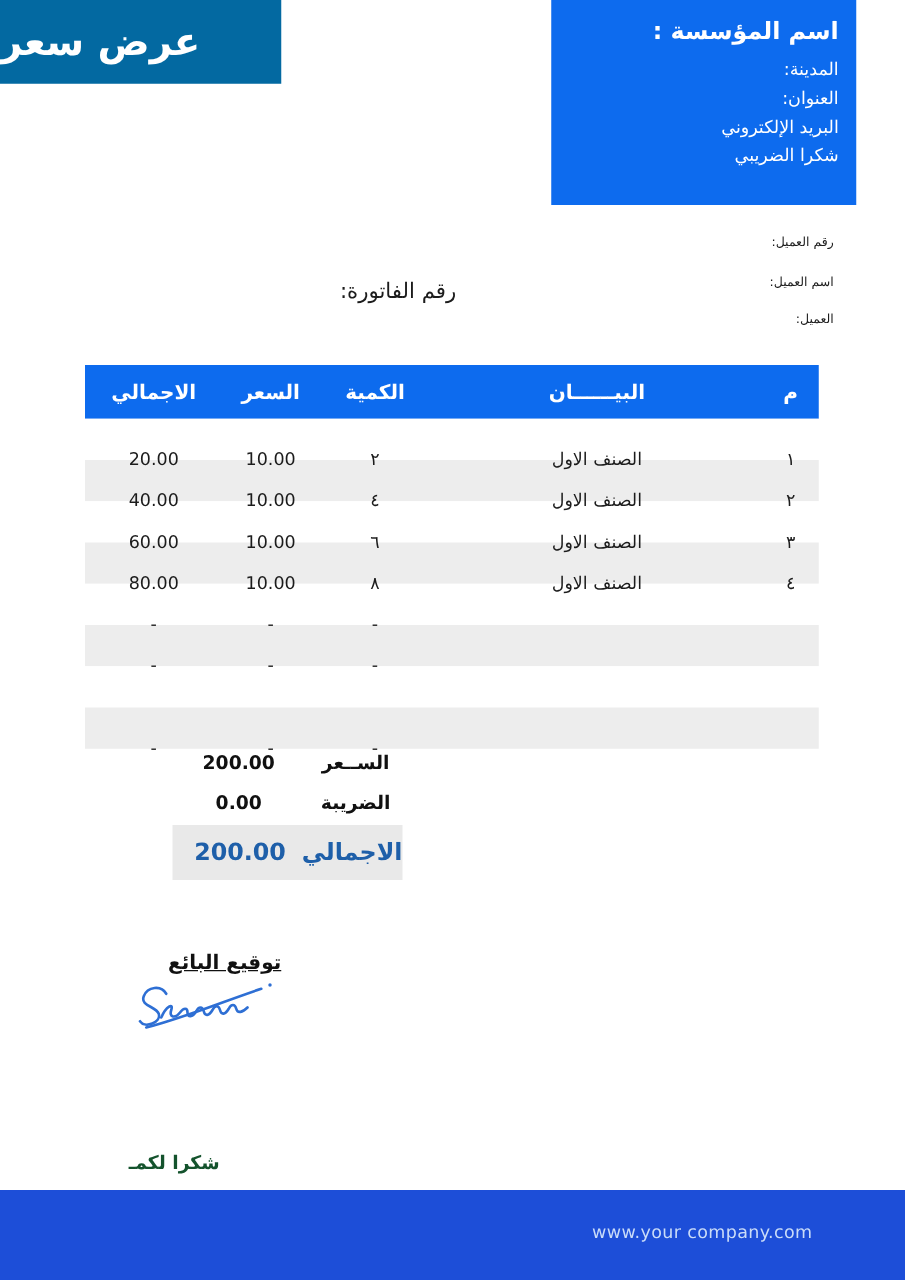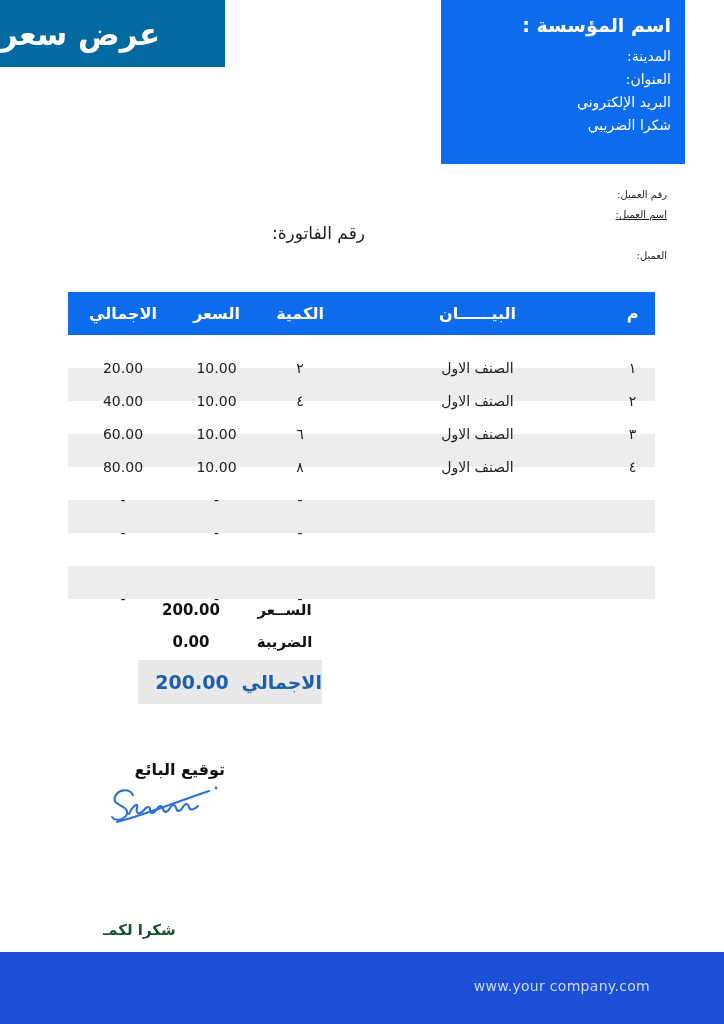--- a/index.html
+++ b/index.html
@@ -22,21 +22,21 @@
     background:#0d6bee; color:#ffffff; direction:rtl;
     padding:12px 14px 0 10px; text-align:right;margin-left:18px;
   }
   .company-box .org { font-size:19px; font-weight:bold; line-height:26px; margin-bottom:4px; }
   .company-box .line { font-size:14px; line-height:23px; }
   .company-box .line.gap { margin-top:7px; }
   
   .cust { position:absolute; right:57px; direction:rtl; text-align:right;
           font-size:10px; color:#1c1c1c; }
   .cust-number { top:189px; }
-  .cust-name   { top:209px;text-decoration:underline; }
+  .cust-name   { top:221px; }
   .cust-date   { top:250px; }
   .invoice-number {
     position:absolute; right:359px; top:223px; direction:rtl;
     font-size:17px; color:#1c1c1c;
   }
   
   .items { position:absolute; left:68px; top:292px; width:587px; direction:rtl; }
   .thead {
     display:flex; height:43px; background:#0d6bee; color:#ffffff;
     font-weight:bold; font-size:16px;
@@ -59,21 +59,21 @@
   .grand-box {
     margin-top:2px; margin-right:1px; width:184px; height:44px;
     background:#e9e9e9; display:flex; align-items:center;
     color:#1e5fa9; font-weight:bold; font-size:19px;
   }
   .grand-box .lbl { width:76px; text-align:center; }
   .grand-box .val { width:108px; text-align:center; }
   
   .sign-block { position:absolute; left:103px; top:760px; width:126px; text-align:right; }
   .sign-label { direction:rtl; font-size:16px; font-weight:bold; color:#111111;
-                padding-left:6px; padding-right:4px; }
+                padding-left:6px; padding-right:4px;text-decoration:underline; }
   .sign-svg { display:block; margin-top:1px; }
   
   .thanks { position:absolute; left:103px; top:921px; direction:rtl;
             font-size:15px; font-weight:600; color:#14532d; }
   .footer {
     position:absolute; left:0; bottom:0; width:724px; height:72px;
     background:#1d4ed8;
   }
   .footer .site {
     position:absolute; right:74px; top:26px;

